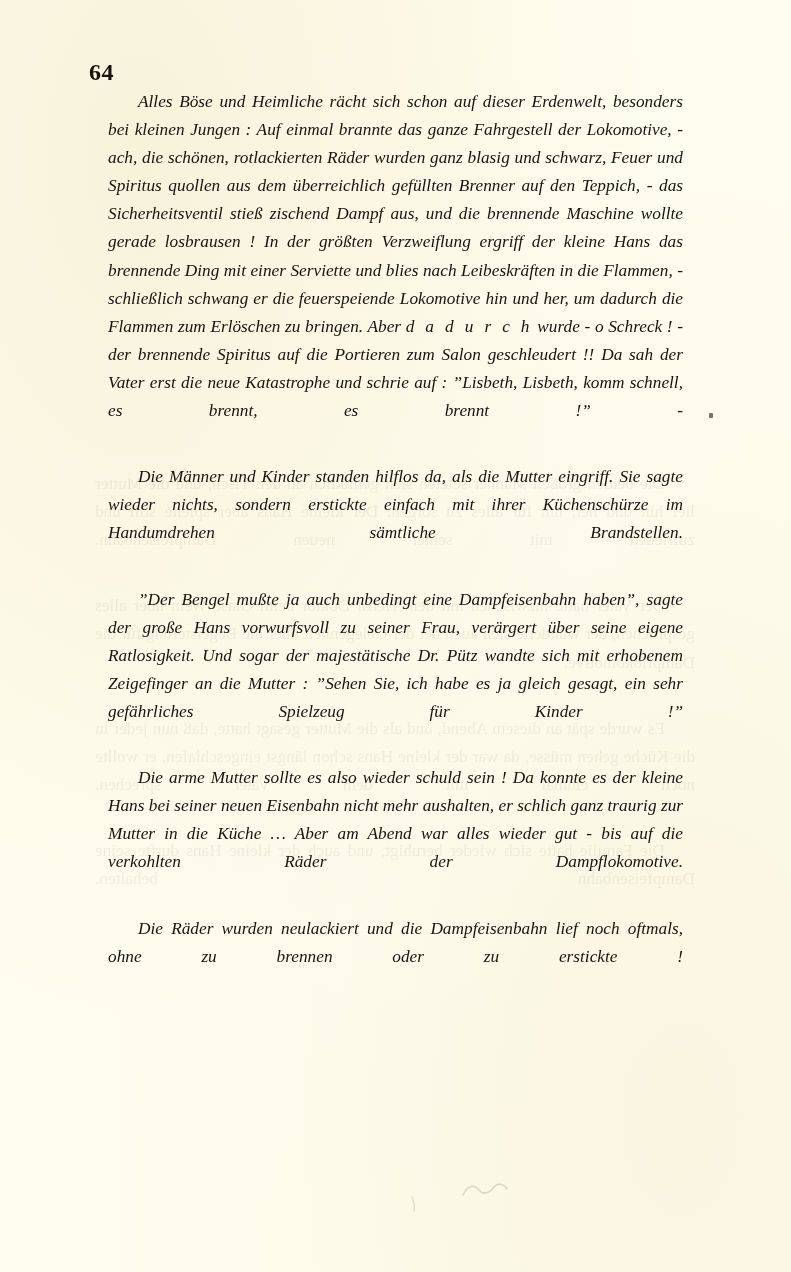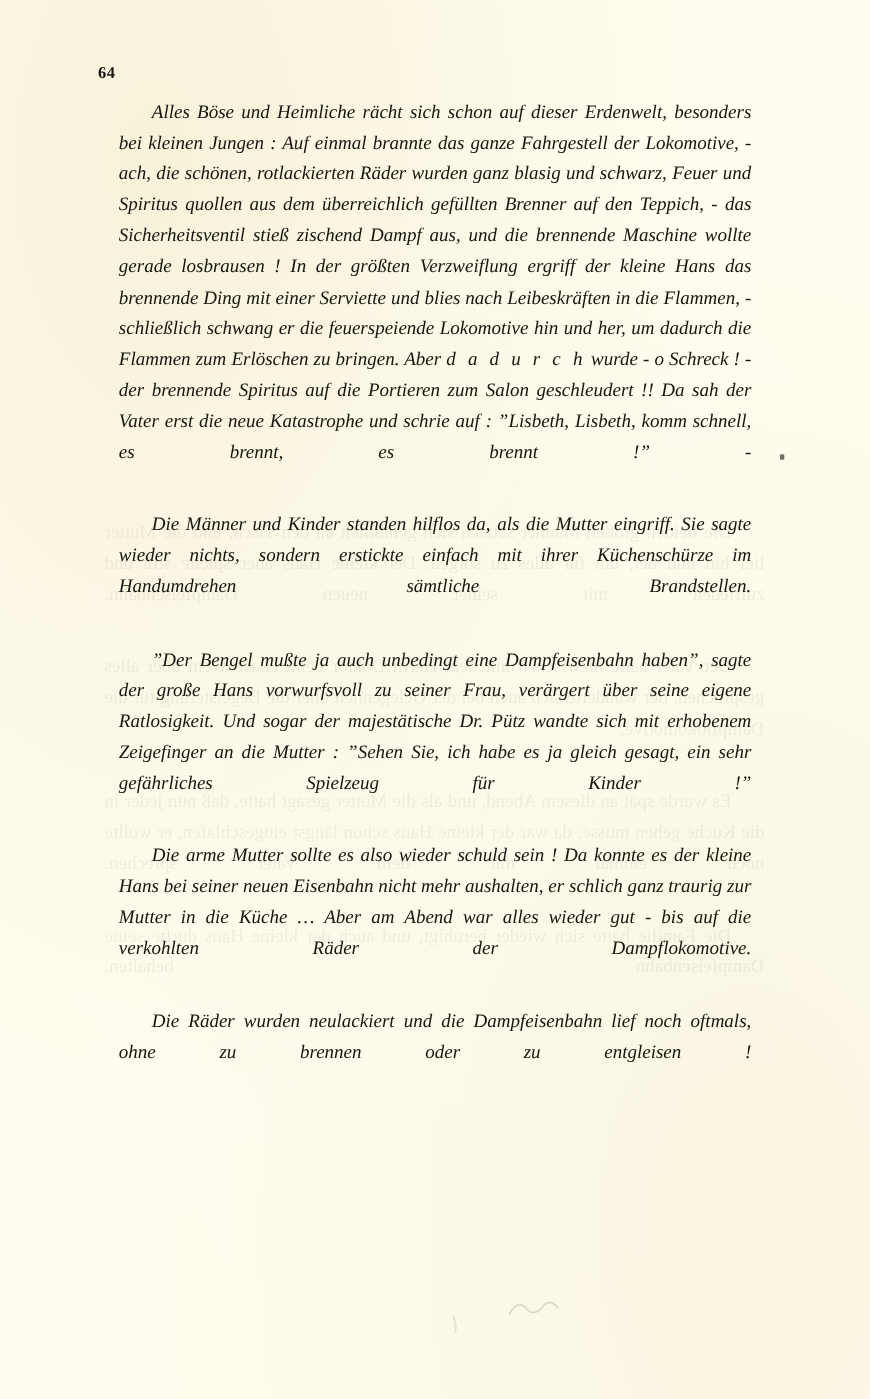--- a/index.html
+++ b/index.html
@@ -21,21 +21,21 @@
       radial-gradient(ellipse at 18% 12%, rgba(246,240,214,0.85) 0%, rgba(255,253,239,0) 55%),
       radial-gradient(ellipse at 86% 88%, rgba(248,243,221,0.8) 0%, rgba(255,253,239,0) 60%),
       radial-gradient(ellipse at 50% 50%, rgba(255,255,247,0.6) 0%, rgba(253,251,236,0) 70%);
   }
 
   
   .folio {
     position: absolute;
     left: 89px;
     top: 59px;
-    font-size: 15px;
+    font-size: 24px;
     font-weight: 700;
     letter-spacing: 0.5px;
     color: #17140f;
   }
 
   
   .textblock {
     position: absolute;
     left: 108px;
     top: 88px;
@@ -142,18 +142,18 @@
     <path d="M2 1 C4 5, 5 9, 4 15" fill="none" stroke="#3a3527" stroke-width="1.5" stroke-linecap="round"></path>
   </svg>
 
   <div class="folio">64</div>
 
   <div class="textblock" id="textblock">
       <p class="para"><span>Alles Böse und Heimliche rächt sich schon auf dieser Erdenwelt, besonders bei kleinen Jungen : Auf einmal brannte das ganze Fahrgestell der Lokomotive, - ach, die schönen, rotlackierten Räder wurden ganz blasig und schwarz, Feuer und Spiritus quollen aus dem überreichlich gefüllten Brenner auf den Teppich, - das Sicherheitsventil stieß zischend Dampf aus, und die brennende Maschine wollte gerade losbrausen ! In der größten Verzweiflung ergriff der kleine Hans das brennende Ding mit einer Serviette und blies nach Leibeskräften in die Flammen, - schließlich schwang er die feuerspeiende Lokomotive hin und her, um dadurch die Flammen zum Erlöschen zu bringen. Aber </span><span class="spaced">d a d u r c h</span><span> wurde - o Schreck ! - der brennende Spiritus auf die Portieren zum Salon geschleudert !! Da sah der Vater erst die neue Katastrophe und schrie auf : ”Lisbeth, Lisbeth, komm schnell, es brennt, es brennt !” -</span></p>
       <p class="para"><span>Die Männer und Kinder standen hilflos da, als die Mutter eingriff. Sie sagte wieder nichts, sondern erstickte einfach mit ihrer Küchenschürze im Handumdrehen sämtliche Brandstellen.</span></p>
       <p class="para"><span>”Der Bengel mußte ja auch unbedingt eine Dampfeisenbahn haben”, sagte der große Hans vorwurfsvoll zu seiner Frau, verärgert über seine eigene Ratlosigkeit. Und sogar der majestätische Dr. Pütz wandte sich mit erhobenem Zeigefinger an die Mutter : ”Sehen Sie, ich habe es ja gleich gesagt, ein sehr gefährliches Spielzeug für Kinder !”</span></p>
       <p class="para"><span>Die arme Mutter sollte es also wieder schuld sein ! Da konnte es der kleine Hans bei seiner neuen Eisenbahn nicht mehr aushalten, er schlich ganz traurig zur Mutter in die Küche … Aber am Abend war alles wieder gut - bis auf die verkohlten Räder der Dampflokomotive.</span></p>
-      <p class="para"><span>Die Räder wurden neulackiert und die Dampfeisenbahn lief noch oftmals, ohne zu brennen oder zu entgleisen !</span></p>
+      <p class="para"><span>Die Räder wurden neulackiert und die Dampfeisenbahn lief noch oftmals, ohne zu brennen oder zu erstickte !</span></p>
     </div>
 
   <div class="speck"></div>
 
 </div>
 
 </body></html>

